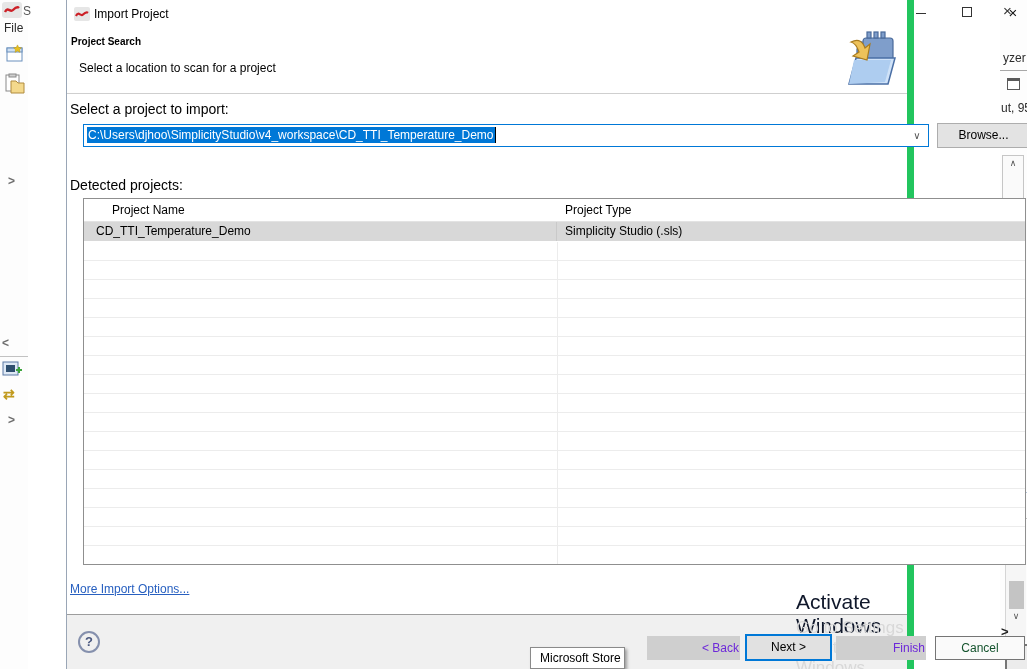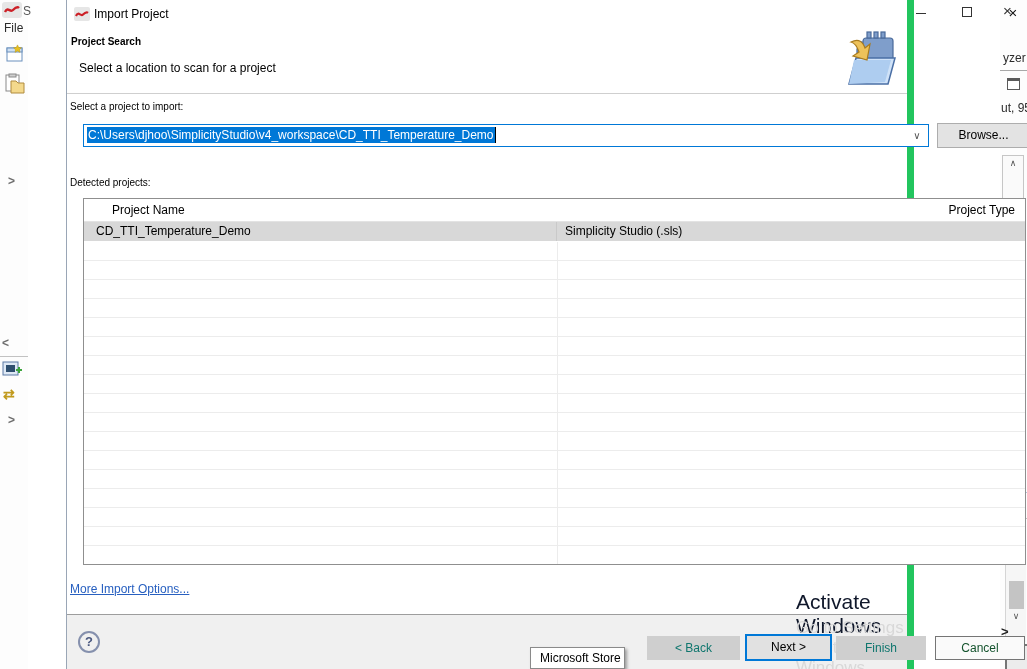--- a/index.html
+++ b/index.html
@@ -33,38 +33,38 @@
   .winctl { position:absolute; top:0; width:32px; height:26px; text-align:center; cursor:default; }
   .glyph-min { display:inline-block; width:10px; height:1px; background:#333; margin-top:13px; }
   .glyph-max { display:inline-block; width:10px; height:10px; border:1px solid #333; margin-top:7px; }
   .glyph-close { font-size:15px; color:#111; line-height:26px; }
 
   .wiz-header { position:absolute; left:0; top:28px; right:0; height:66px; background:#fff;
     border-bottom:1px solid #cfcfcf; }
   .wiz-title { position:absolute; left:4px; top:8px; font-size:10px; font-weight:bold; }
   .wiz-sub { position:absolute; left:12px; top:33px; font-size:12px; }
 
-  .lbl { position:absolute; font-size:10px; }
+  .lbl { position:absolute; font-size:14px; }
 
   .combo { position:absolute; left:16px; top:124px; width:846px; height:23px;
     background:#fff; border:1px solid #0078d7; }
   .combo-text { position:absolute; left:3px; top:2px; font-size:12px;
     background:#0078d7; color:#fff; padding:1px 1px; border-right:1px solid #000; white-space:nowrap; }
   .combo-arrow { position:absolute; right:1px; top:1px; bottom:1px; width:20px;
     text-align:center; font-size:10px; color:#555; line-height:20px; background:#fff; }
 
   .btn { position:absolute; font-size:12px; text-align:center; cursor:default; }
   .btn-browse { left:870px; top:123px; width:93px; height:25px; background:#e3e3e3;
     border:1px solid #adadad; line-height:23px; }
 
   .ptable { position:absolute; left:16px; top:198px; width:943px; height:367px;
     border:1px solid #8f8f8f; background:#fff; }
   .th { position:absolute; top:0; height:22px; line-height:22px; font-size:12px; background:#fff; }
   .th1 { left:16px; width:473px; border-right:1px solid #d9d9d9; padding-left:12px; }
-  .th2 { left:473px; right:10px; padding-left:8px;text-align:right; }
+  .th2 { left:473px; right:0; padding-left:8px; }
   .thead-line { position:absolute; left:0; right:0; top:22px; height:1px; background:#e3e3e3; }
   .row-sel { position:absolute; left:0; right:0; top:23px; height:19px; background:#d8d8d8;padding-left:8px; }
   .cell { position:absolute; top:0; height:19px; line-height:19px; font-size:12px; white-space:nowrap; }
   .cell1 { left:0; width:473px; border-right:1px solid #c9c9c9; padding-left:12px; }
   .cell2 { left:473px; right:0; padding-left:8px; }
   .empty-grid { position:absolute; left:0; right:0; top:43px; bottom:0;
     background:repeating-linear-gradient(180deg,#ffffff 0px,#ffffff 18px,#ececec 18px,#ececec 19px); }
   .empty-vline { position:absolute; left:473px; top:43px; bottom:0; width:1px; background:#ececec; }
 
   .link { position:absolute; left:3px; top:582px; color:#2860c0; text-decoration:underline;
@@ -72,21 +72,21 @@
 
   .wm1 { position:absolute; left:729px; top:590px; font-size:21px; color:#0f172a; z-index:5; }
   .wm2 { position:absolute; left:729px; top:618px; font-size:17px; color:#d8d8d8; z-index:5; }
 
   .footer { position:absolute; left:0; right:0; top:614px; height:55px;
     background:#f0f0f0; border-top:1px solid #9d9d9d; }
   .help-btn { position:absolute; left:11px; top:16px; width:22px; height:22px;
     border:2px solid #8590ad; border-radius:50%; color:#4a5880; font-size:13px;
     font-weight:bold; text-align:center; line-height:18px; cursor:pointer; z-index:6; }
   .fbtn { top:21px; height:24px; line-height:22px; z-index:6; }
-  .btn-disabled { background:#cfcfcf; color:#0f766e; border:1px solid #cfcfcf; }
+  .btn-disabled { background:#cfcfcf; color:#6d28d9; border:1px solid #cfcfcf;text-align:right; }
   .btn-back { left:580px; width:93px; }
   .btn-next { left:678px; top:19px; width:87px; height:27px; line-height:23px;
     background:#e1e1e1; border:2px solid #0078d7; color:#000; }
   .btn-finish { left:769px; width:90px; }
   .btn-cancel { left:868px; width:90px; background:#fafafa; border:1px solid #757575; color:#14532d; }
 
   .tooltip { position:absolute; left:530px; top:647px; width:95px; height:22px;
     background:#fff; border:1px solid #8a8a8a; box-shadow:2px 2px 3px rgba(0,0,0,0.35);
     font-size:12px; line-height:20px; padding-left:9px; z-index:12; white-space:nowrap; }
 </style>

